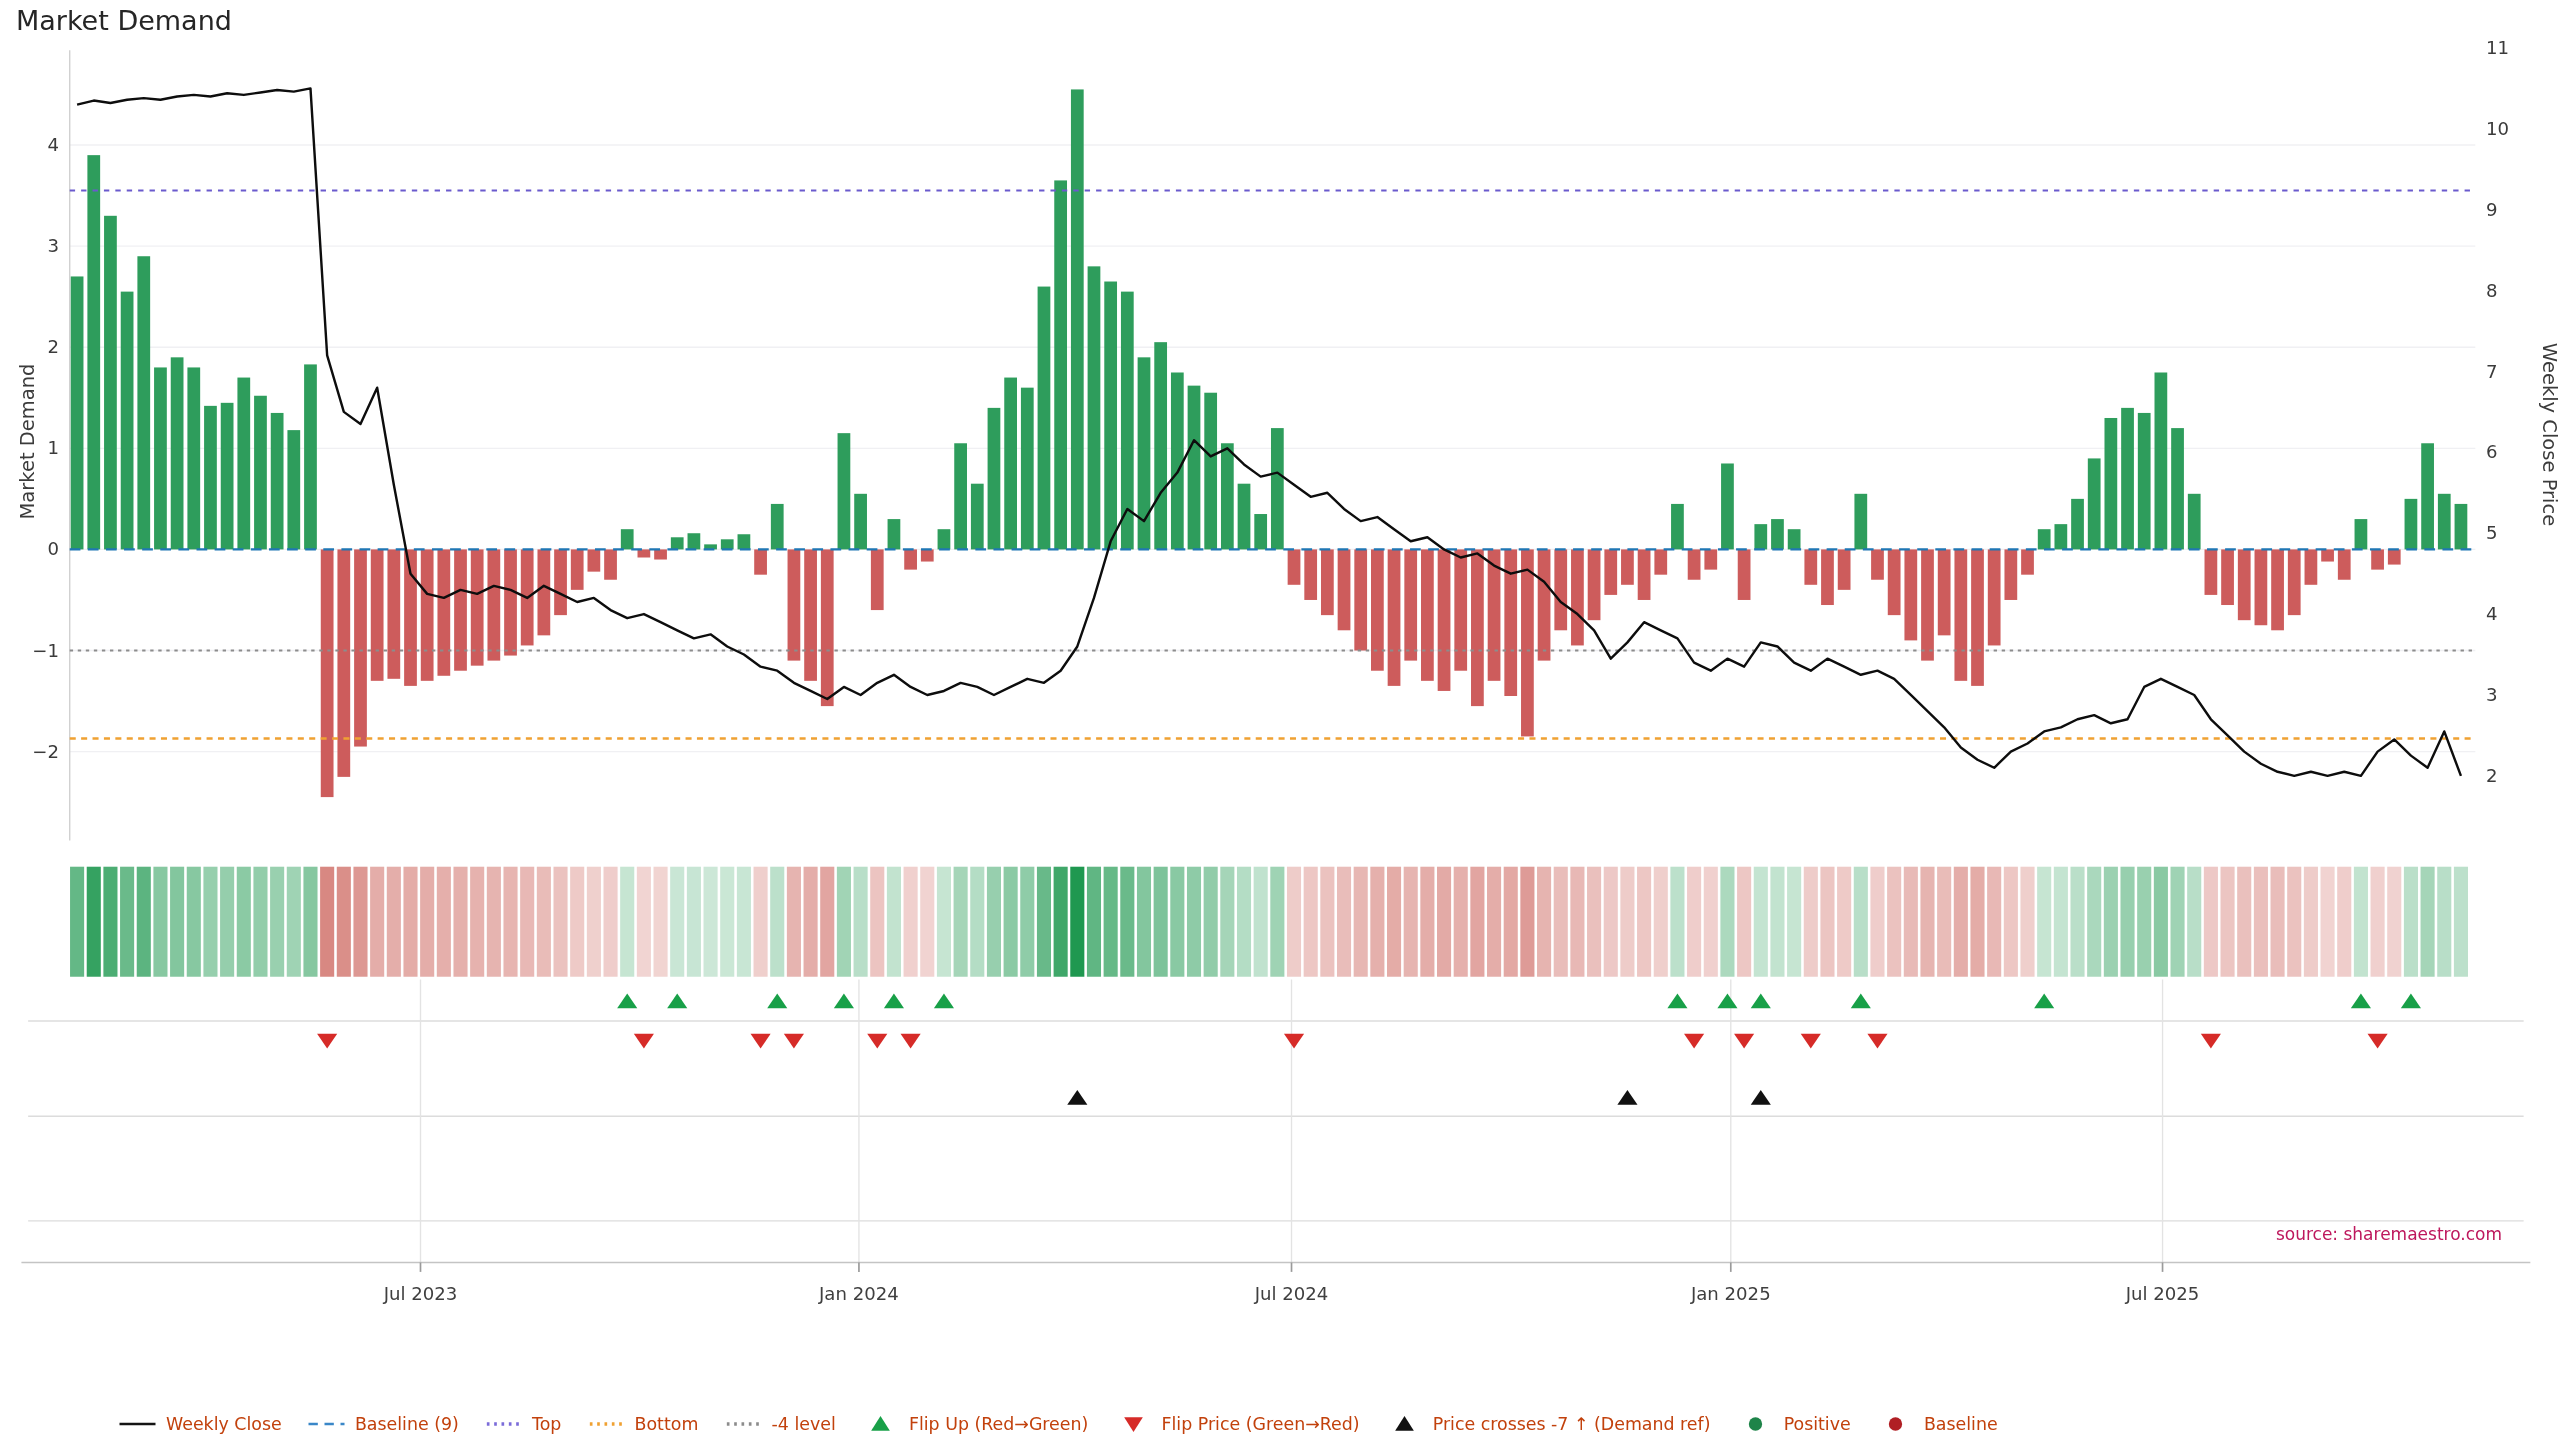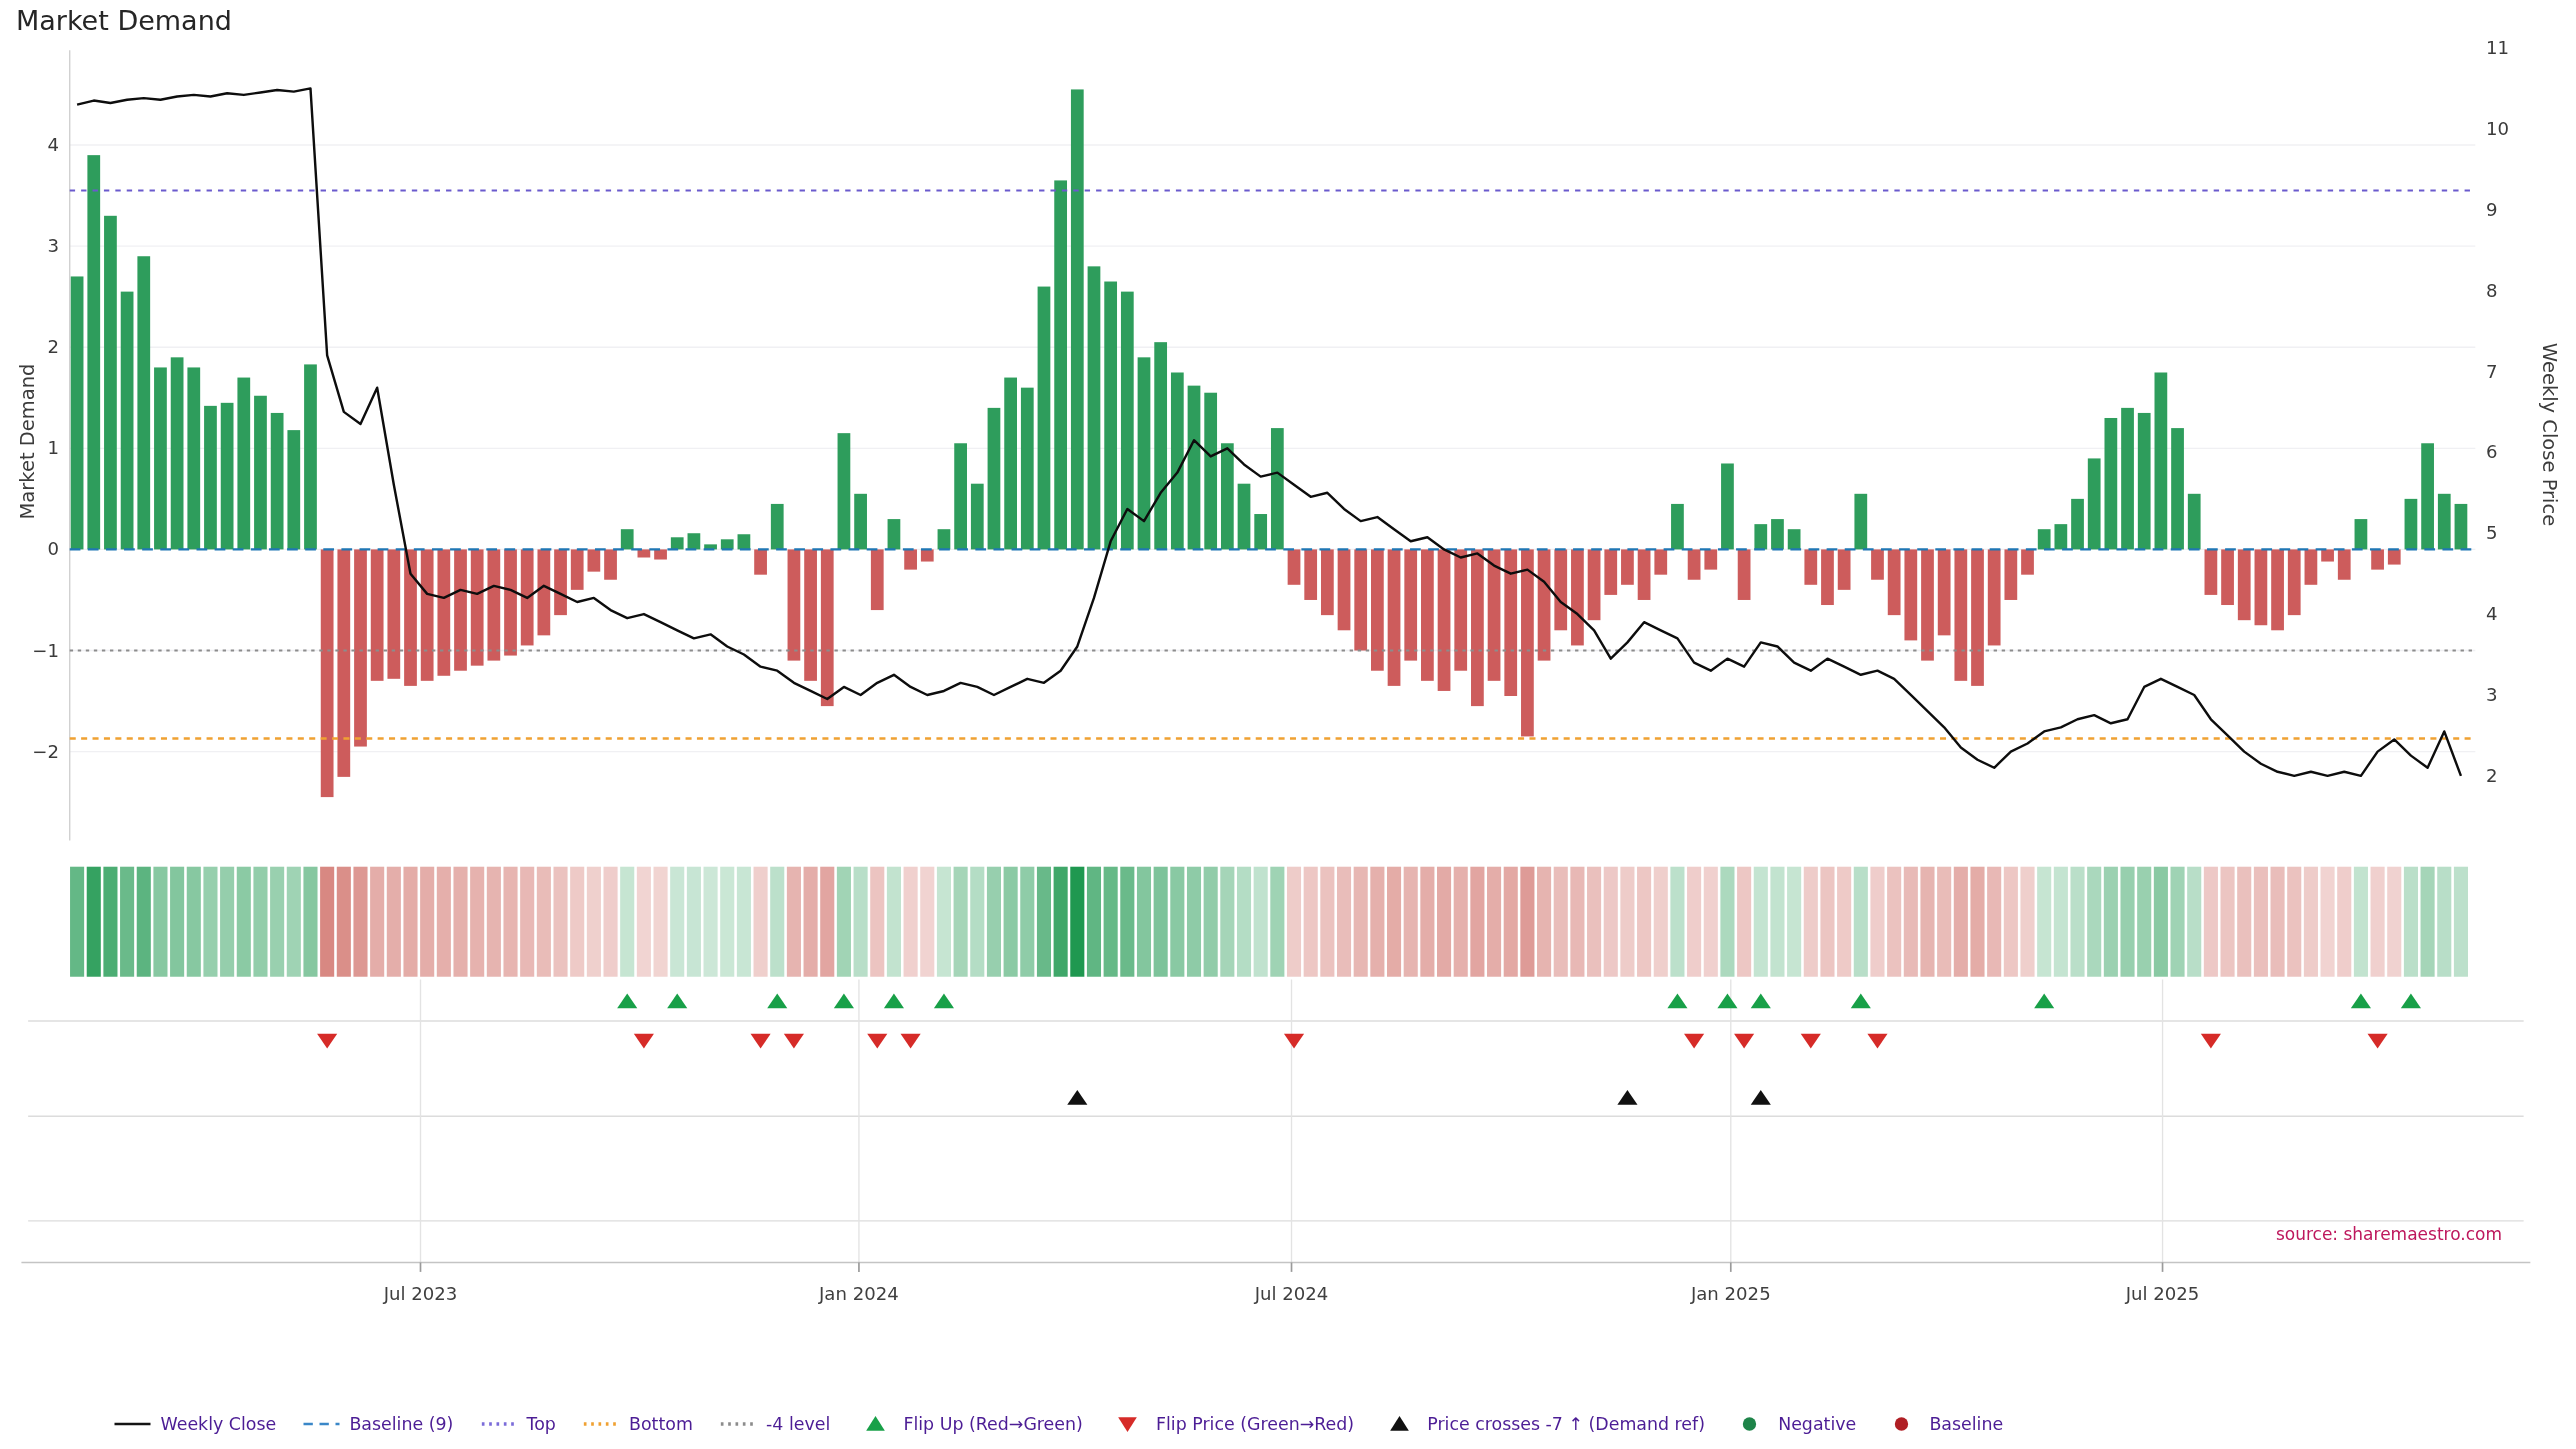--- a/index.html
+++ b/index.html
@@ -6,21 +6,21 @@
   body{width:2576px;height:1449px;position:relative;overflow:hidden;
        font-family:"DejaVu Sans","Liberation Sans",sans-serif;color:#2b2b2b;}
   #fig{position:absolute;left:8px;top:0;width:2576px;height:1449px;}
   .title{position:absolute;left:8px;top:5.4px;font-size:27px;color:#262626;}
   .ylabel-left{position:absolute;left:-142px;top:430px;width:322px;text-align:center;
        font-size:19.5px;color:#3b3b3b;transform:rotate(-90deg);}
   .ylabel-right{position:absolute;left:2380px;top:423px;width:322px;text-align:center;
        font-size:19.5px;color:#3b3b3b;transform:rotate(90deg);}
   .source{position:absolute;right:82px;top:1224px;font-size:17px;color:#be185d;}
   .legend{position:absolute;left:0;top:1414px;width:2100px;display:flex;
-       justify-content:center;align-items:center;gap:25.5px;font-size:17.4px;color:#4c1d95;}
+       justify-content:center;align-items:center;gap:25.5px;font-size:17.4px;color:#c2410c;}
   .legend .item{display:flex;align-items:center;gap:8.7px;white-space:nowrap;}
   .legend svg{display:block;}
 </style>
 </head>
 <body>
 
 <div id="fig">
   <div class="title">Market Demand</div>
   <div class="ylabel-left">Market Demand</div>
   <div class="ylabel-right">Weekly Close Price</div>
@@ -441,21 +441,21 @@
       <div class="item">
         <svg width="39" height="20" viewBox="0 0 58 30">
           <polygon points="29,3 15,25 43,25" fill="#111111"></polygon>
         </svg>
         <span>Price crosses -7 ↑ (Demand ref)</span>
       </div>
       <div class="item">
         <svg width="39" height="20" viewBox="0 0 58 30">
           <circle cx="29" cy="15" r="10" fill="#1e8449"></circle>
         </svg>
-        <span>Negative</span>
+        <span>Positive</span>
       </div>
       <div class="item">
         <svg width="39" height="20" viewBox="0 0 58 30">
           <circle cx="29" cy="15" r="10" fill="#b01f24"></circle>
         </svg>
         <span>Baseline</span>
       </div>
     </div>
 </div>
 

